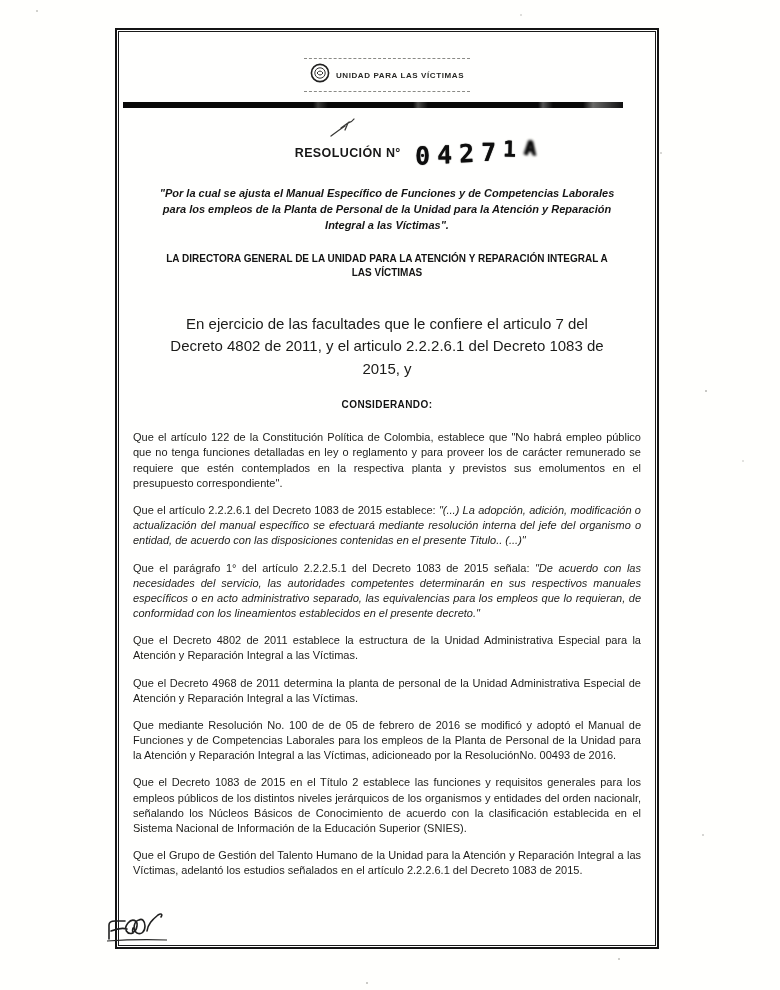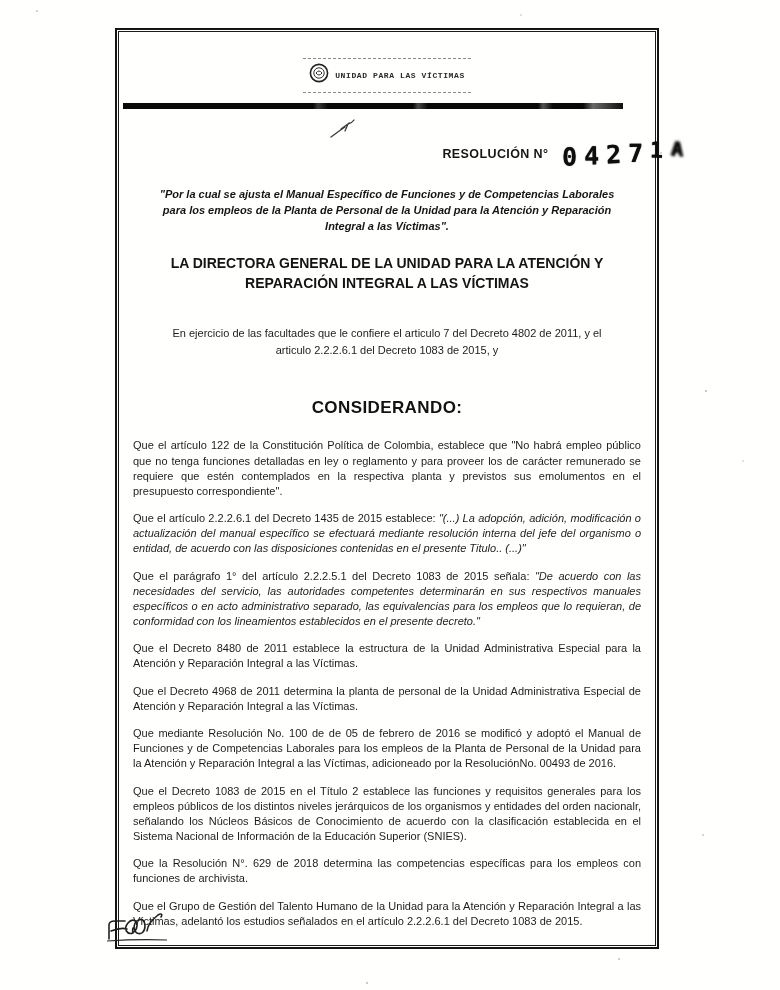--- a/index.html
+++ b/index.html
@@ -35,21 +35,20 @@
   }
   .frame-inner{
     position:absolute;inset:1px;
     border:1px solid #1c1c1c;
     padding:0;
   }
   
   .header-row{
     display:flex;justify-content:center;align-items:center;gap:24px;
     margin-top:26px;
-    font-family:Liberation Mono, monospace;
   }
   .org{
     display:flex;align-items:center;gap:6px;
     border-top:1px dashed #8a8a86;
     border-bottom:1px dashed #8a8a86;
     padding:4px 6px;
   }
   .org-left-label{
     font-size:8px;font-weight:bold;letter-spacing:.6px;color:#2a2a28;
   }
@@ -64,21 +63,21 @@
         #0a0a0a 0%, #0a0a0a 38%, #3c3c3a 39%, #0a0a0a 41%,
         #0a0a0a 58%, #4a4a48 59%, #0a0a0a 61%,
         #0a0a0a 83%, #555 84%, #0a0a0a 86%, #0a0a0a 92%,
         #6a6a68 94%, #111 100%);
     width: 500px;
   }
   
   .resolution-row{
     position:relative;
     margin-top:28px;
-    display:flex;justify-content:flex-end;align-items:center;
+    display:flex;justify-content:center;align-items:center;
     transform:translateX(28px);
     height:34px;
   }
   .resolution-label{
     font-size:12.5px;font-weight:bold;letter-spacing:.4px;color:#181818;
   }
   .stamp{
     margin-left:14px;display:flex;align-items:center;
     font-family:"DejaVu Sans Mono", monospace;
     font-weight:800;font-size:25px;color:#101010;
@@ -98,30 +97,30 @@
   .pen-mark{position:absolute;left:178px;top:-22px;}
   
   .title-block{
     margin:16px 28px 0 28px;
     text-align:center;
     font-size:11px;font-weight:bold;font-style:italic;
     line-height:1.45;color:#171717;
   }
   .authority-block{
     margin:18px 40px 0 40px;
-    text-align:center;font-size:14px;font-weight:bold;
+    text-align:center;font-size:10px;font-weight:bold;
     line-height:1.45;color:#161616;
   }
   .preamble-block{
     margin:32px 46px 0 46px;
-    text-align:center;font-size:11px;line-height:1.5;color:#1d1d1b;
+    text-align:center;font-size:15px;line-height:1.5;color:#1d1d1b;
   }
   .considering-heading{
-    margin-top:40px;text-align:center;
-    font-size:17px;font-weight:bold;letter-spacing:.4px;color:#141414;
+    margin-top:19px;text-align:center;
+    font-size:10px;font-weight:bold;letter-spacing:.4px;color:#141414;
   }
   
   .body-text{
     margin:20px 14px 0 14px;
     font-size:11px;line-height:1.38;color:#1e1e1c;
     text-align:justify;
   }
   .para{margin-bottom:12px;}
   .para .it{font-style:italic;}
   .signature{position:absolute;left:-14px;bottom:-6px;}
@@ -167,27 +166,26 @@
       <div class="title-block">"Por la cual se ajusta el Manual Específico de Funciones y de Competencias Laborales para los empleos de la Planta de Personal de la Unidad para la Atención y Reparación Integral a las Víctimas".</div>
 
       <div class="authority-block">LA DIRECTORA GENERAL DE LA UNIDAD PARA LA ATENCIÓN Y REPARACIÓN INTEGRAL A LAS VÍCTIMAS</div>
 
       <div class="preamble-block">En ejercicio de las facultades que le confiere el articulo 7 del Decreto 4802 de 2011, y el articulo 2.2.2.6.1 del Decreto 1083 de 2015, y</div>
 
       <div class="considering-heading">CONSIDERANDO:</div>
 
       <div class="body-text">
           <div class="para"><span>Que el artículo 122 de la Constitución Política de Colombia, establece que "No habrá empleo público que no tenga funciones detalladas en ley o reglamento y para proveer los de carácter remunerado se requiere que estén contemplados en la respectiva planta y previstos sus emolumentos en el presupuesto correspondiente".</span></div>
-          <div class="para"><span>Que el artículo 2.2.2.6.1 del Decreto 1435 de 2015 establece: </span><span class="it">"(...) La adopción, adición, modificación o actualización del manual específico se efectuará mediante resolución interna del jefe del organismo o entidad, de acuerdo con las disposiciones contenidas en el presente Titulo.. (...)"</span></div>
+          <div class="para"><span>Que el artículo 2.2.2.6.1 del Decreto 1083 de 2015 establece: </span><span class="it">"(...) La adopción, adición, modificación o actualización del manual específico se efectuará mediante resolución interna del jefe del organismo o entidad, de acuerdo con las disposiciones contenidas en el presente Titulo.. (...)"</span></div>
           <div class="para"><span>Que el parágrafo 1° del artículo 2.2.2.5.1 del Decreto 1083 de 2015 señala: </span><span class="it">"De acuerdo con las necesidades del servicio, las autoridades competentes determinarán en sus respectivos manuales específicos o en acto administrativo separado, las equivalencias para los empleos que lo requieran, de conformidad con los lineamientos establecidos en el presente decreto."</span></div>
-          <div class="para"><span>Que el Decreto 8480 de 2011 establece la estructura de la Unidad Administrativa Especial para la Atención y Reparación Integral a las Víctimas.</span></div>
+          <div class="para"><span>Que el Decreto 4802 de 2011 establece la estructura de la Unidad Administrativa Especial para la Atención y Reparación Integral a las Víctimas.</span></div>
           <div class="para"><span>Que el Decreto 4968 de 2011 determina la planta de personal de la Unidad Administrativa Especial de Atención y Reparación Integral a las Víctimas.</span></div>
           <div class="para"><span>Que mediante Resolución No. 100 de de 05 de febrero de 2016 se modificó y adoptó el Manual de Funciones y de Competencias Laborales para los empleos de la Planta de Personal de la Unidad para la Atención y Reparación Integral a las Víctimas, adicioneado por la ResoluciónNo. 00493 de 2016.</span></div>
           <div class="para"><span>Que el Decreto 1083 de 2015 en el Título 2 establece las funciones y requisitos generales para los empleos públicos de los distintos niveles jerárquicos de los organismos y entidades del orden nacionalr, señalando los Núcleos Básicos de Conocimiento de acuerdo con la clasificación establecida en el Sistema Nacional de Información de la Educación Superior (SNIES).</span></div>
-          <div class="para"><span>Que la Resolución N°. 629 de 2018 determina las competencias específicas para los empleos con funciones de archivista.</span></div>
           <div class="para"><span>Que el Grupo de Gestión del Talento Humano de la Unidad para la Atención y Reparación Integral a las Víctimas, adelantó los estudios señalados en el artículo 2.2.2.6.1 del Decreto 1083 de 2015.</span></div>
         </div>
 
       <span class="signature">
         <svg width="150" height="60" viewBox="0 0 150 60">
           <path d="M4 52 l0 -14 q0 -4 6 -4 l10 0 m-14 10 q10 -4 16 -2
                    m6 4 c-6 2 -10 -4 -5 -10 c4 -5 10 -3 9 3 c-1 6 -6 9 -4 2
                    m6 -8 c-5 1 -7 10 -2 13 c4 2 8 -1 8 -7 c0 -5 -3 -8 -6 -6
                    m8 11 c1 -7 5 -11 11 -16 c3 -2 5 -1 3 2" fill="none" stroke="#222" stroke-width="1.6" stroke-linecap="round"></path>
           <path d="M2 54 q30 -2 60 -1" fill="none" stroke="#2a2a2a" stroke-width="1.2"></path>

